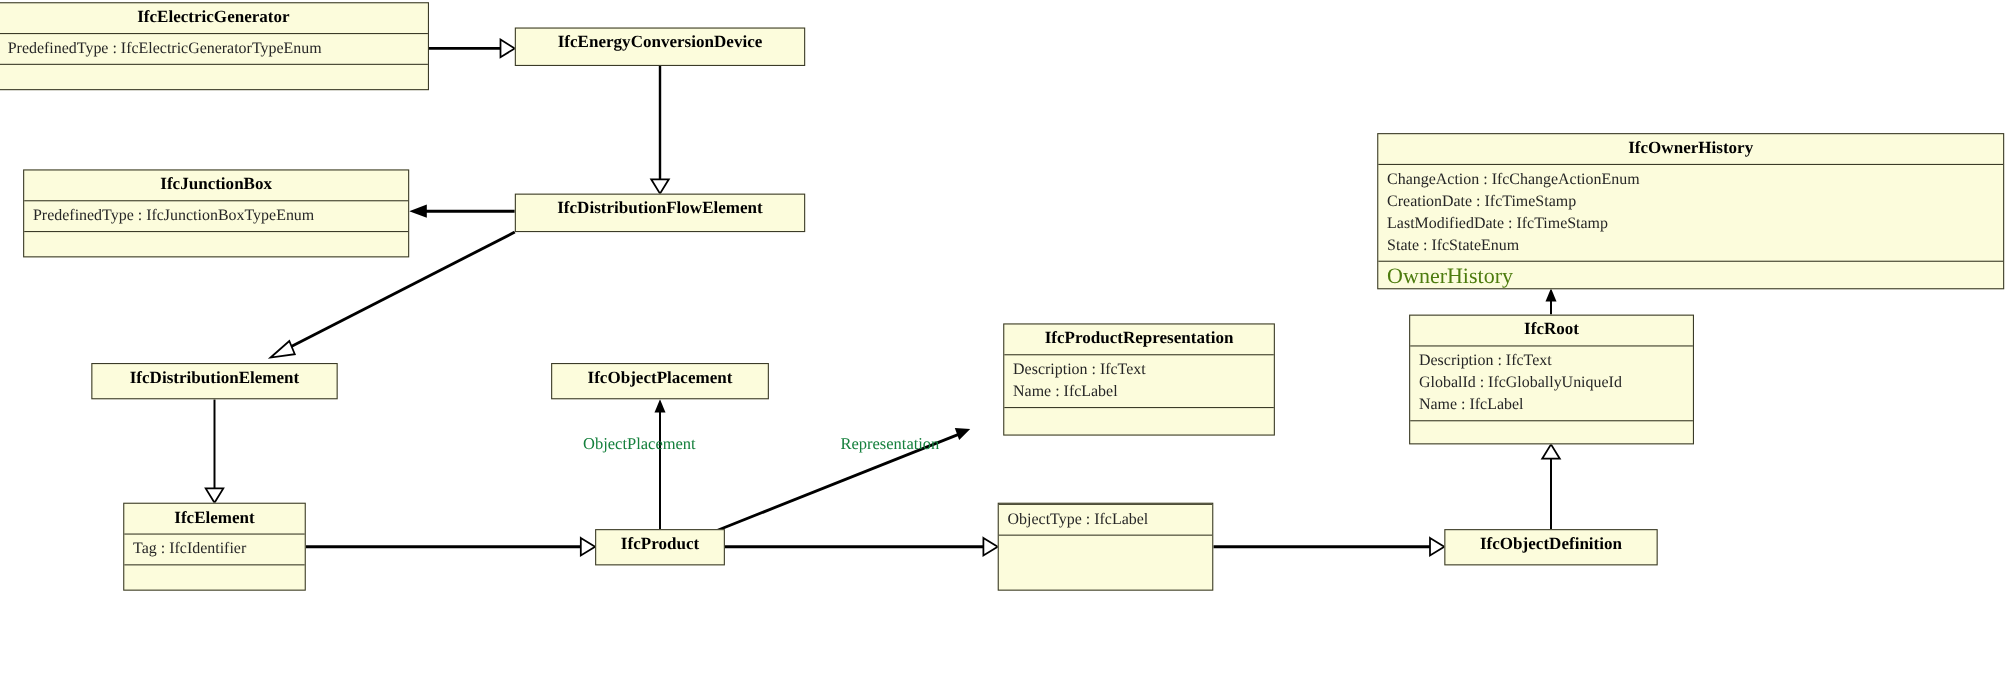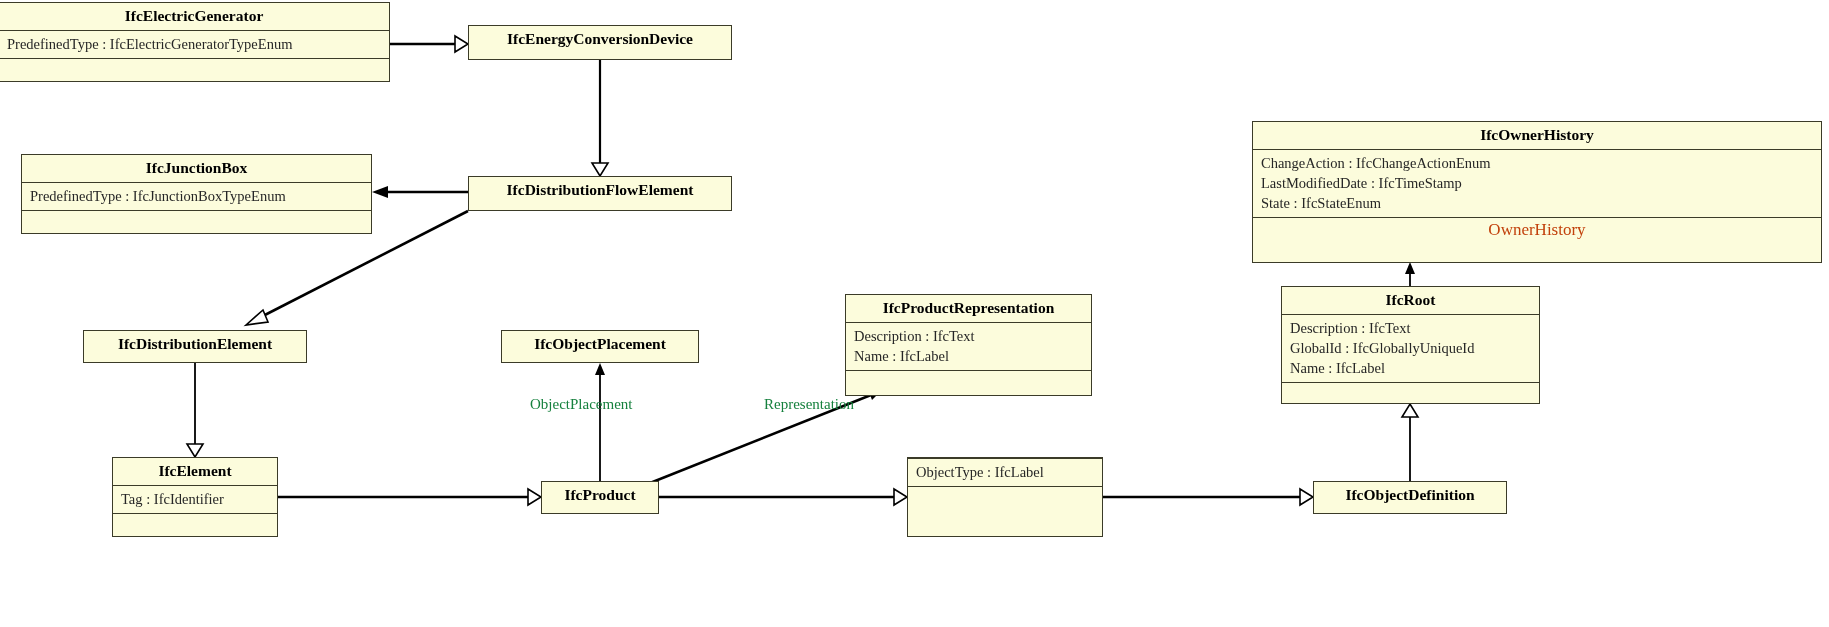--- a/index.html
+++ b/index.html
@@ -49,23 +49,23 @@
     font-size: 14.5px;
     color: #262626;
     line-height: 1.38;
   }
   .cls-attr {
     white-space: nowrap;
   }
   .cls-ops {
     min-height: 15px;
     padding: 1px 8px;
-    font-size: 17px;
-    color: #c2410c;
-    text-align: center;
+    font-size: 20px;
+    color: #4d7c0f;
+    text-align: left;
     line-height: 1.25;
     white-space: nowrap;
   }
   .edge-label {
     position: absolute;
     font-size: 15px;
     color: #15803d;
     white-space: nowrap;
     z-index: 6;
     font-family: "Liberation Serif", "DejaVu Serif", serif;
@@ -164,35 +164,36 @@
       </div>
       <div class="uml-class" style="left: 468px; top: 176px; width: 264px; height: 35px;">
         <div class="cls-title">IfcDistributionFlowElement</div>
       </div>
       <div class="uml-class" style="left: 83px; top: 330px; width: 224px; height: 33px;">
         <div class="cls-title">IfcDistributionElement</div>
       </div>
       <div class="uml-class" style="left: 501px; top: 330px; width: 198px; height: 33px;">
         <div class="cls-title">IfcObjectPlacement</div>
       </div>
-      <div class="uml-class" style="left: 845px; top: 294px; width: 247px; height: 102px;">
+      <div class="uml-class" style="left: 912px; top: 294px; width: 247px; height: 102px;">
         <div class="cls-title">IfcProductRepresentation</div>
         <div class="cls-sep"></div>
         <div class="cls-attrs">
           <div class="cls-attr">Description : IfcText</div>
           <div class="cls-attr">Name : IfcLabel</div>
         </div>
         <div class="cls-sep"></div>
         <div class="cls-ops"></div>
       </div>
       <div class="uml-class" style="left: 1252px; top: 121px; width: 570px; height: 142px;">
         <div class="cls-title">IfcOwnerHistory</div>
         <div class="cls-sep"></div>
         <div class="cls-attrs">
           <div class="cls-attr">ChangeAction : IfcChangeActionEnum</div>
+          <div class="cls-attr">CreationDate : IfcTimeStamp</div>
           <div class="cls-attr">LastModifiedDate : IfcTimeStamp</div>
           <div class="cls-attr">State : IfcStateEnum</div>
         </div>
         <div class="cls-sep"></div>
         <div class="cls-ops">
           <div>OwnerHistory</div>
         </div>
       </div>
       <div class="uml-class" style="left: 1281px; top: 286px; width: 259px; height: 118px;">
         <div class="cls-title">IfcRoot</div>

